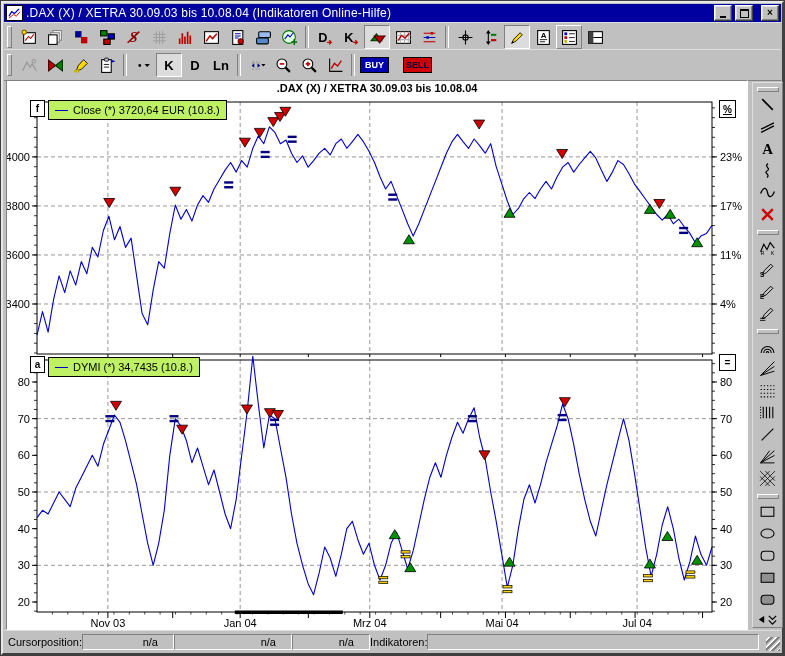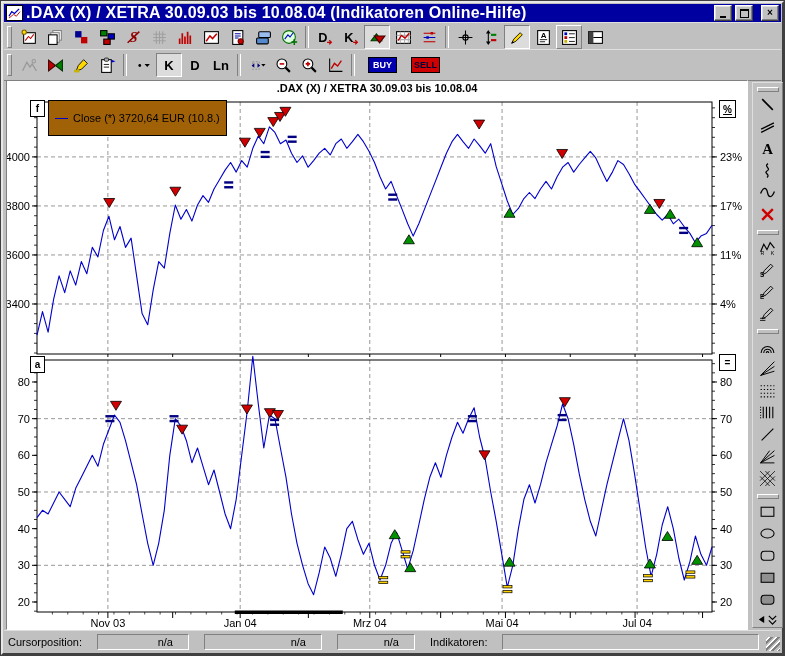--- a/index.html
+++ b/index.html
@@ -5,62 +5,62 @@
   html,body{margin:0;padding:0}
   body{
     width:785px;height:656px;position:relative;overflow:hidden;
     background:#c0c0c0;font-family:"Liberation Sans",sans-serif;color:#000;
     border:1px solid #404040;box-sizing:border-box;
   }
   .window-frame{position:absolute;inset:0;border:2px solid;border-color:#e8e8e8 #404040 #404040 #e8e8e8;pointer-events:none}
   
   .titlebar{position:absolute;left:3px;top:3px;right:3px;height:18px;background:#0000a0;
     display:flex;align-items:center;padding:0 2px;gap:3px}
-  .titlebar .ttext{color:#fff;font-weight:bold;font-size:16px;white-space:nowrap;flex:1;letter-spacing:.2px}
+  .titlebar .ttext{color:#fff;font-weight:normal;font-size:12px;white-space:nowrap;flex:1;letter-spacing:.2px}
   .appicon{width:15px;height:14px;background:#fff;border:1px solid #000;display:flex;align-items:center;justify-content:center}
   .winbtn{width:16px;height:14px;background:#c0c0c0;border:1px solid;border-color:#fff #404040 #404040 #fff;
     box-shadow:inset -1px -1px 0 #808080,inset 1px 1px 0 #dfdfdf;
     display:flex;align-items:center;justify-content:center;font-size:10px;font-weight:bold;line-height:1}
   .winbtn .minbar{width:6px;height:2px;background:#000;margin-top:7px}
   .winbtn .maxbox{width:7px;height:6px;border:1px solid #000;border-top-width:2px}
   .closegap{width:2px}
   
   .toolbar{position:absolute;left:3px;right:3px;display:flex;align-items:center;padding:1px 2px;
     border-top:1px solid #dfdfdf;border-bottom:1px solid #808080;background:#c0c0c0}
   #toolbar1{top:21px;height:26px}
   #toolbar2{top:48px;height:28px}
   .tbbtn{min-width:24px;height:22px;display:flex;align-items:center;justify-content:center;
     border:1px solid transparent;font-size:13px;font-weight:bold;gap:1px}
   .tbbtn.pressed{border-color:#808080 #fff #fff #808080;background:#dcdcdc}
   .tbbtn.raised{border-color:#fff #808080 #808080 #fff}
   .tbbtn.disabled{opacity:.5}
   .tbbtn .icn{display:flex;align-items:center;justify-content:center}
   .tbsep{width:2px;height:22px;border-left:1px solid #808080;border-right:1px solid #fff;margin:0 3px}
   .tbgrip{width:3px;height:20px;border:1px solid;border-color:#fff #808080 #808080 #fff;margin:0 4px 0 1px}
-  .tbbtn.buy{min-width:27px;height:14px;background:#0000b0;color:#fff;font-size:9px;border:1px solid #000;margin-left:10px}
+  .tbbtn.buy{min-width:27px;height:14px;background:#0000b0;color:#fff;font-size:9px;border:1px solid #000;margin-left:2px}
   .tbbtn.sell{min-width:27px;height:14px;background:#d00000;color:#00003a;font-size:9px;border:1px solid #000;margin-left:14px}
   
   .chartpanel{position:absolute;left:5px;top:79px;width:742px;height:550px;background:#fff;
     border:1px solid;border-color:#808080 #fff #fff #808080;box-sizing:border-box}
   .charttitle{position:absolute;top:1px;left:0;right:0;text-align:center;font-weight:bold;font-size:11px}
   #chart-svg{position:absolute;left:0;top:14px}
   .minibtn{position:absolute;border:1px solid #000;background:#fff;font-size:10px;font-weight:bold;
     display:flex;align-items:center;justify-content:center;box-sizing:border-box}
-  .legendbox{position:absolute;height:18px;border:1px solid #000;background:#a16207;display:flex;
-    align-items:center;font-size:11px;padding:8px 6px;gap:5px;white-space:nowrap}
+  .legendbox{position:absolute;height:18px;border:1px solid #000;background:#bef264;display:flex;
+    align-items:center;font-size:11px;padding:0 6px;gap:5px;white-space:nowrap}
   .legendbox .ldash{width:13px;height:0;border-top:1px solid #0000cc}
   
   .sidecol{position:absolute;left:751px;top:81px;width:31px;background:#c0c0c0;
     border:1px solid;border-color:#dfdfdf #808080 #808080 #dfdfdf;box-sizing:border-box;padding:1px 0}
   .sbtn{width:26px;height:22px;margin:0 auto;display:flex;align-items:center;justify-content:center}
   .sgrip{width:20px;height:3px;border:1px solid;border-color:#fff #808080 #808080 #fff;margin:3px auto}
   .sarrows{display:flex;justify-content:space-between;padding:2px 4px 1px 4px}
   
   .statusbar{position:absolute;left:3px;right:3px;bottom:3px;height:22px;background:#c0c0c0;
-    border-top:1px solid #dfdfdf;display:flex;align-items:center;font-size:11px;gap:15px;padding:0 4px;box-sizing:border-box}
+    border-top:1px solid #dfdfdf;display:flex;align-items:center;font-size:11px;gap:0;padding:0 4px;box-sizing:border-box}
   .sfield{height:16px;border:1px solid;border-color:#808080 #fff #fff #808080;background:#c0c0c0;
     display:flex;align-items:center;justify-content:flex-end;padding:0 15px;box-sizing:border-box}
   .slabel{white-space:nowrap}
   .resizegrip{position:absolute;right:4px;bottom:4px;width:14px;height:14px;
     background:repeating-linear-gradient(135deg,#c0c0c0 0 2px,#fff 2px 3px,#808080 3px 5px)}
 </style>
 </head>
 <body>
 
 <div class="window-frame"></div>
@@ -690,20 +690,24 @@
     </svg>
 
   <div class="minibtn" style="left:23px;top:19px;width:15px;height:17px">f</div>
   <div class="legendbox" style="left:41px;top:19px">
     <span class="ldash"></span>
     <span>Close (*) 3720,64 EUR (10.8.)</span>
   </div>
   <div class="minibtn" style="left:712px;top:19px;width:17px;height:18px;text-decoration:underline">%</div>
 
   <div class="minibtn" style="left:23px;top:275px;width:15px;height:17px">a</div>
+  <div class="legendbox" style="left:41px;top:276px">
+    <span class="ldash"></span>
+    <span>DYMI (*) 34,7435 (10.8.)</span>
+  </div>
   <div class="minibtn" style="left:712px;top:273px;width:17px;height:17px">=</div>
 </div>
 
 <div class="sidecol" id="side-tools">
     <div class="sgrip"></div>
     <div class="sbtn">
       <span class="icn"><svg viewBox="0 0 16 16" width="17" height="17">
           <path d="M3,3 L13,13" stroke="#000" stroke-width="1.5"></path>
         </svg></span>
     </div>

